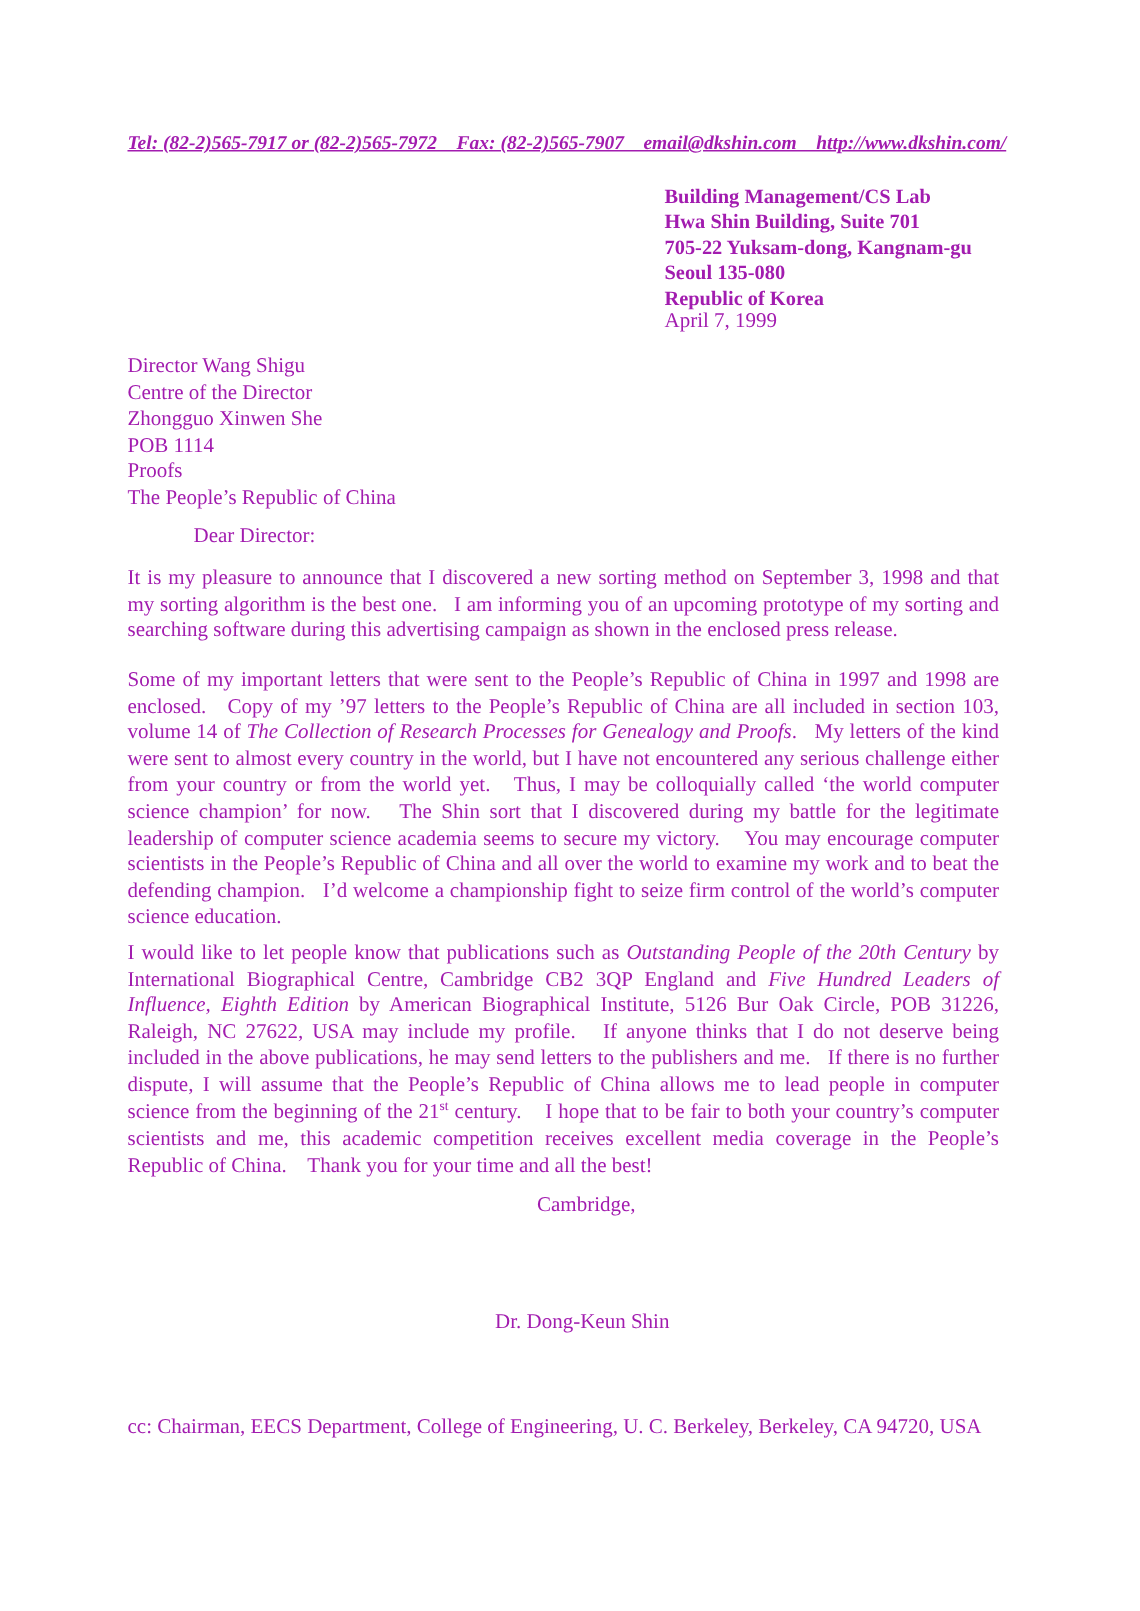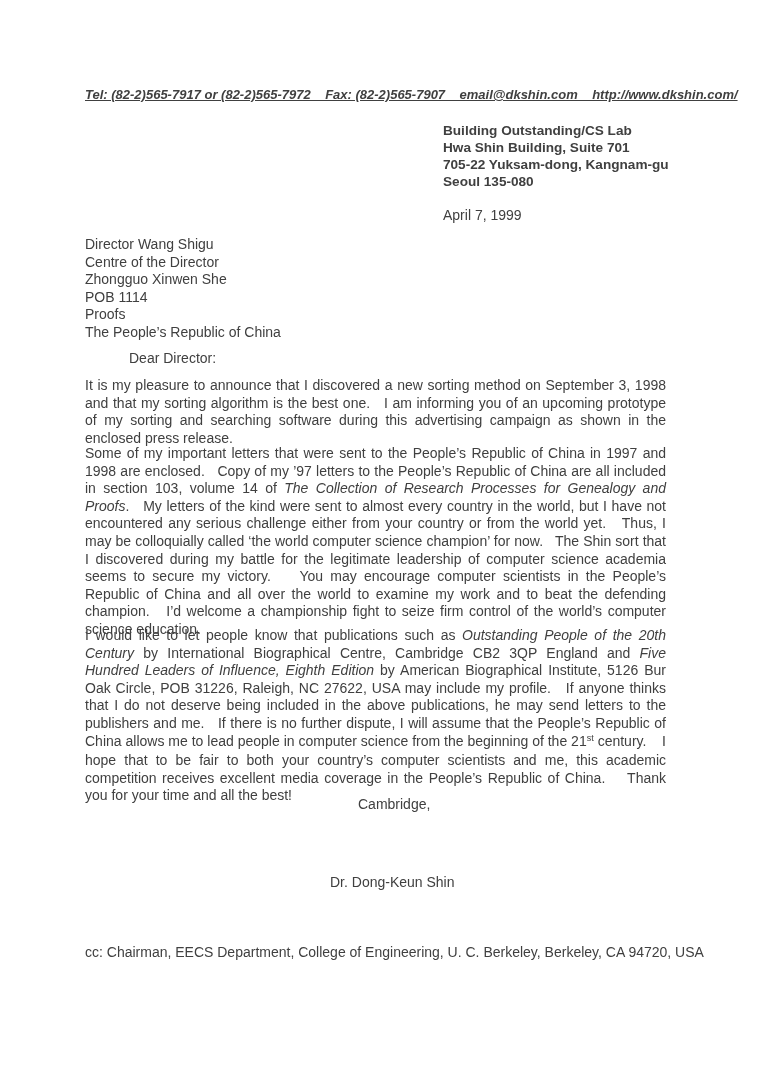--- a/index.html
+++ b/index.html
@@ -5,22 +5,22 @@
   html, body {
     margin: 0;
     padding: 0;
     background: #ffffff;
   }
   .page {
     position: relative;
     width: 760px;
     height: 1074px;
     background: #ffffff;
-    font-family: Liberation Sans, sans-serif;
-    color: #404040;
+    font-family: Liberation Serif, serif;
+    color: #a21caf;
     overflow: hidden;
   }
   .abs { position: absolute; }
 
   .header-line {
     left: 85px;
     top: 87px;
     width: 590px;
     font-size: 13px;
     font-weight: bold;
@@ -95,24 +95,25 @@
   }
 </style>
 </head>
 <body>
 
 <div class="page">
 
   <div class="abs header-line">Tel: (82-2)565-7917 or (82-2)565-7972    Fax: (82-2)565-7907    email@dkshin.com    http://www.dkshin.com/</div>
 
   <div class="abs sender">
-    <div>Building Outstanding/CS Lab</div>
+    <div>Building Management/CS Lab</div>
     <div>Hwa Shin Building, Suite 701</div>
     <div>705-22 Yuksam-dong, Kangnam-gu</div>
     <div>Seoul 135-080</div>
+    <div>Republic of Korea</div>
   </div>
 
   <div class="abs date">April 7, 1999</div>
 
   <div class="abs recipient">
     <div>Director Wang Shigu</div>
     <div>Centre of the Director</div>
     <div>Zhongguo Xinwen She</div>
     <div>POB 1114</div>
     <div>Proofs</div>

